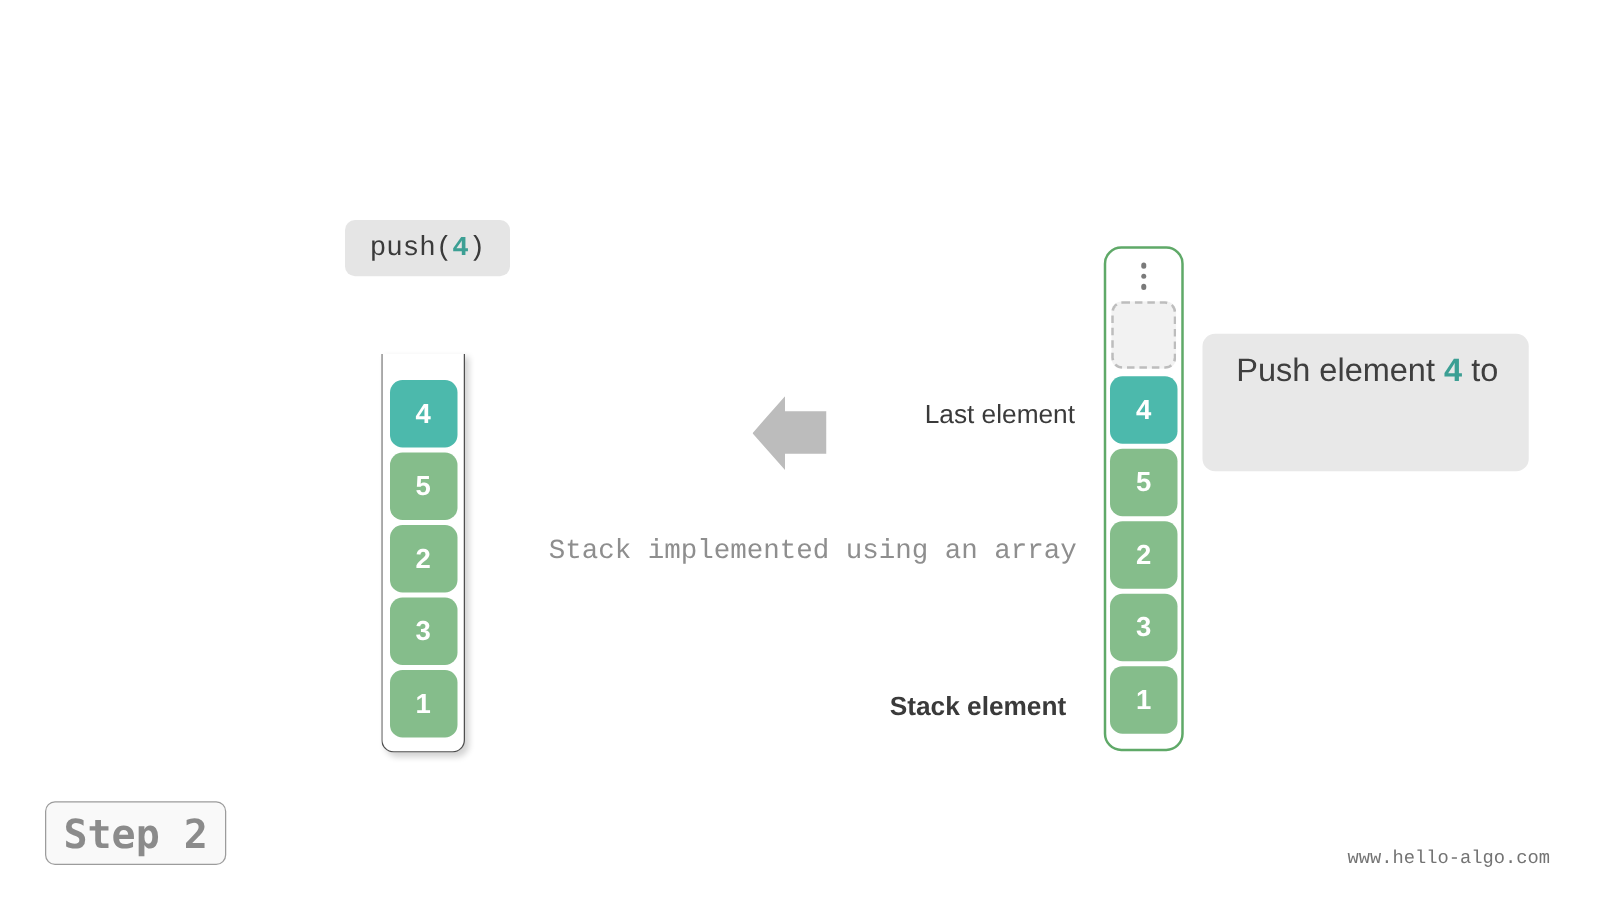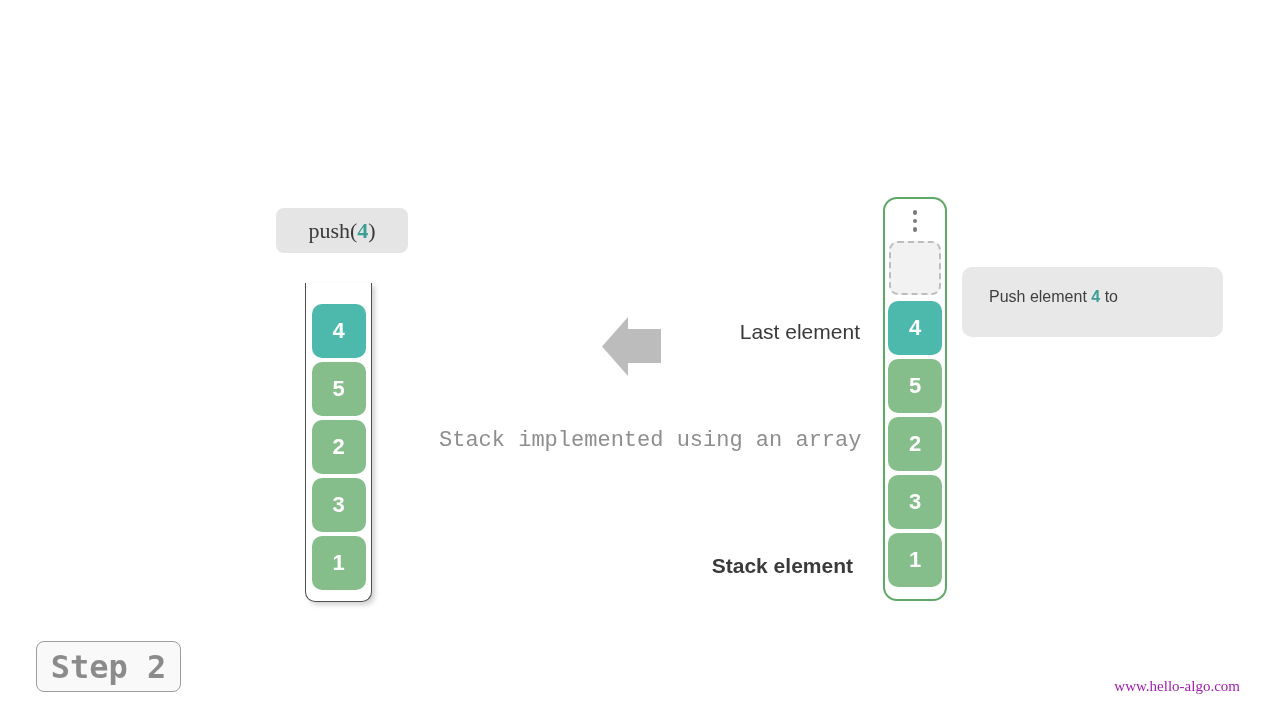--- a/index.html
+++ b/index.html
@@ -4,21 +4,21 @@
 <style>
   * { margin: 0; padding: 0; box-sizing: border-box; }
   html, body { width: 1280px; height: 720px; background: #ffffff; overflow: hidden; }
   body { position: relative; font-family: "Liberation Sans", sans-serif; }
 
   
   .push-label {
     position: absolute; left: 276px; top: 176px; width: 132px; height: 45px;
     background: #e5e5e5; border-radius: 8px;
     display: flex; align-items: center; justify-content: center;
-    font-family: Liberation Serif, serif; font-size: 22px; color: #3a3a3a; margin-top: 32px;
+    font-family: Liberation Mono, monospace; font-size: 22px; color: #3a3a3a;
   }
   .push-label .accent { font-weight: bold; }
 
   
   .left-stack {
     position: absolute; left: 305px; top: 283px; width: 67px; height: 319px;
     border-left: 1.5px solid #4f4f4f; border-right: 1.5px solid #4f4f4f;
     border-bottom: 1.5px solid #4f4f4f; border-radius: 0 0 10px 10px;
     box-shadow: 3px 3px 5px rgba(0,0,0,0.18);
     display: flex; flex-direction: column; align-items: center;
@@ -56,38 +56,38 @@
     position: absolute; right: 427px; top: 554px;
     font-size: 21px; font-weight: bold; color: #3a3a3a; white-space: nowrap;
   }
   .caption {
     position: absolute; left: 439px; top: 428px; width: 400px;
     text-align: center; font-size: 22px; color: #8e8e8e; white-space: nowrap; font-family: Liberation Mono, monospace;
   }
 
   
   .tooltip {
-    position: absolute; left: 962px; top: 267px; width: 261px; height: 70px;
+    position: absolute; left: 962px; top: 267px; width: 261px; height: 110px;
     background: #e8e8e8; border-radius: 10px;
-    padding: 15px 0 0 27px; font-size: 16px; color: #3f3f3f; line-height: 29px;
+    padding: 15px 0 0 27px; font-size: 26px; color: #3f3f3f; line-height: 29px;
   }
   .tooltip .accent { font-weight: bold; }
 
   
   .step-badge {
     position: absolute; left: 36px; top: 641px; width: 145px; height: 51px;
     background: #f9f9f9; border: 1.5px solid #9c9c9c; border-radius: 8px;
     display: flex; align-items: center; justify-content: center;
     font-family: "DejaVu Sans Mono", monospace; font-size: 32px; font-weight: bold; color: #8b8b8b;
   }
 
   
   .watermark {
     position: absolute; right: 40px; top: 678px;
-    font-family: Liberation Serif, serif; font-size: 15px; color: #a21caf;
+    font-family: Liberation Mono, monospace; font-size: 15px; color: #737373;
   }
 </style>
 </head>
 <body>
 
 <div class="push-label">
   <span>push(</span>
     <span class="accent" style="color: rgb(60, 159, 148);">4</span>
     <span>)</span>
 </div>

